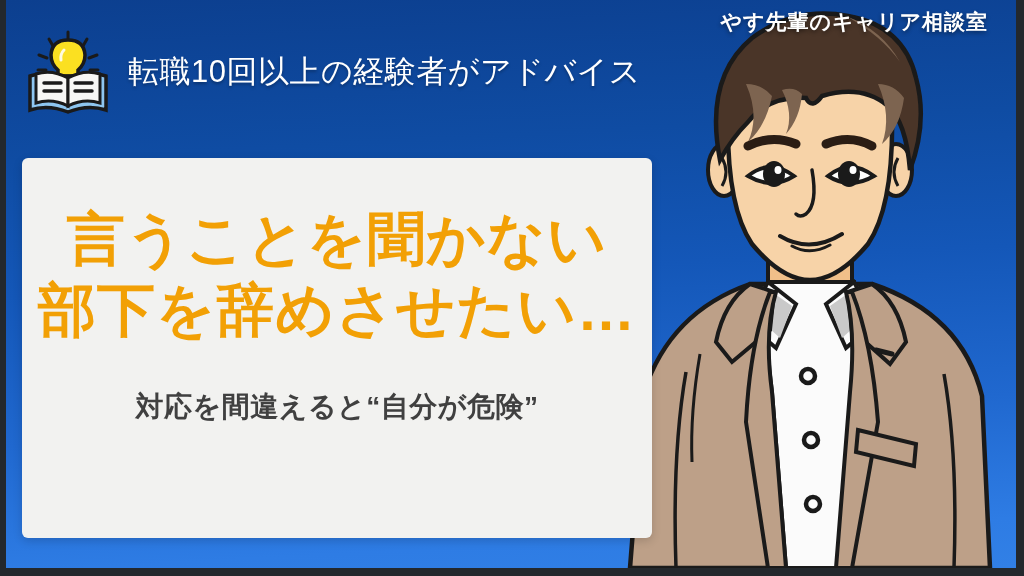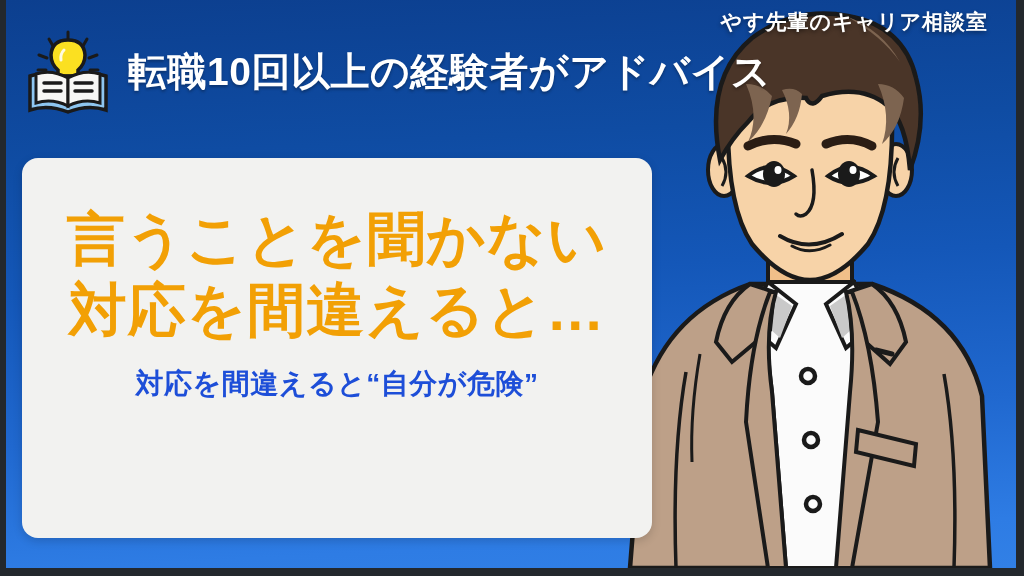--- a/index.html
+++ b/index.html
@@ -25,22 +25,22 @@
     position:absolute;left:16px;top:26px;
     display:flex;align-items:center;gap:14px;
     z-index:6;
   }
   .book-icon{
     position:relative;width:92px;height:92px;flex:0 0 92px;
   }
   .book-icon svg{display:block;width:92px;height:92px;}
   .header-title{
     color:#ffffff;
-    font-size:39px;
-    font-weight:bold;
+    font-size:31px;
+    font-weight:normal;
     letter-spacing:0.5px;
     white-space:nowrap;
     text-shadow:0 2px 3px rgba(0,0,0,.30);
   }
 
   .brand-tag{
     position:absolute;right:28px;top:8px;z-index:8;
     color:#ffffff;font-size:21px;font-weight:bold;
     letter-spacing:1px;white-space:nowrap;
     text-shadow:0 2px 4px rgba(0,0,0,.45);
@@ -51,41 +51,41 @@
     position:absolute;right:-4px;bottom:0;
     width:420px;height:576px;z-index:3;
   }
   .character svg{display:block;width:100%;height:100%;}
 
   
   .card{
     position:absolute;left:16px;top:158px;
     width:630px;height:380px;
     background:#f2f2f0;
-    border-radius:16px;
+    border-radius:6px;
     z-index:5;
     box-shadow:0 3px 10px rgba(0,0,0,.16);
     display:flex;flex-direction:column;
     align-items:center;justify-content:flex-start;
     padding-top:46px;
     box-sizing:border-box;
   }
   .headline{
     color:#f2a005;
     font-size:58px;
     font-weight:bold;
     line-height:1.22;
     text-align:center;
     letter-spacing:1px;
     white-space:nowrap;
   }
   .headline .ln{display:block;}
   .sub{
-    margin-top:17px;
-    color:#1d4ed8;
+    margin-top:40px;
+    color:#404040;
     font-size:28px;
     font-weight:bold;
     line-height:1.5;
     text-align:right;
     letter-spacing:0.5px;
     white-space:nowrap;
   }
   .sub .ln{display:block;}
 </style>
 </head>
@@ -190,21 +190,21 @@
             <path d="M53 65 L70 65"></path>
           </g>
         </svg>
       </span>
       <span class="header-title">転職10回以上の経験者がアドバイス</span>
     </div>
 
     <div class="card">
       <div class="headline">
         <span class="ln">言うことを聞かない</span>
-        <span class="ln">対応を間違えると…</span>
+        <span class="ln">部下を辞めさせたい…</span>
       </div>
       <div class="sub">
         <span class="ln">対応を間違えると“自分が危険”</span>
       </div>
     </div>
 
   </div>
 </div>
 
 </body></html>

